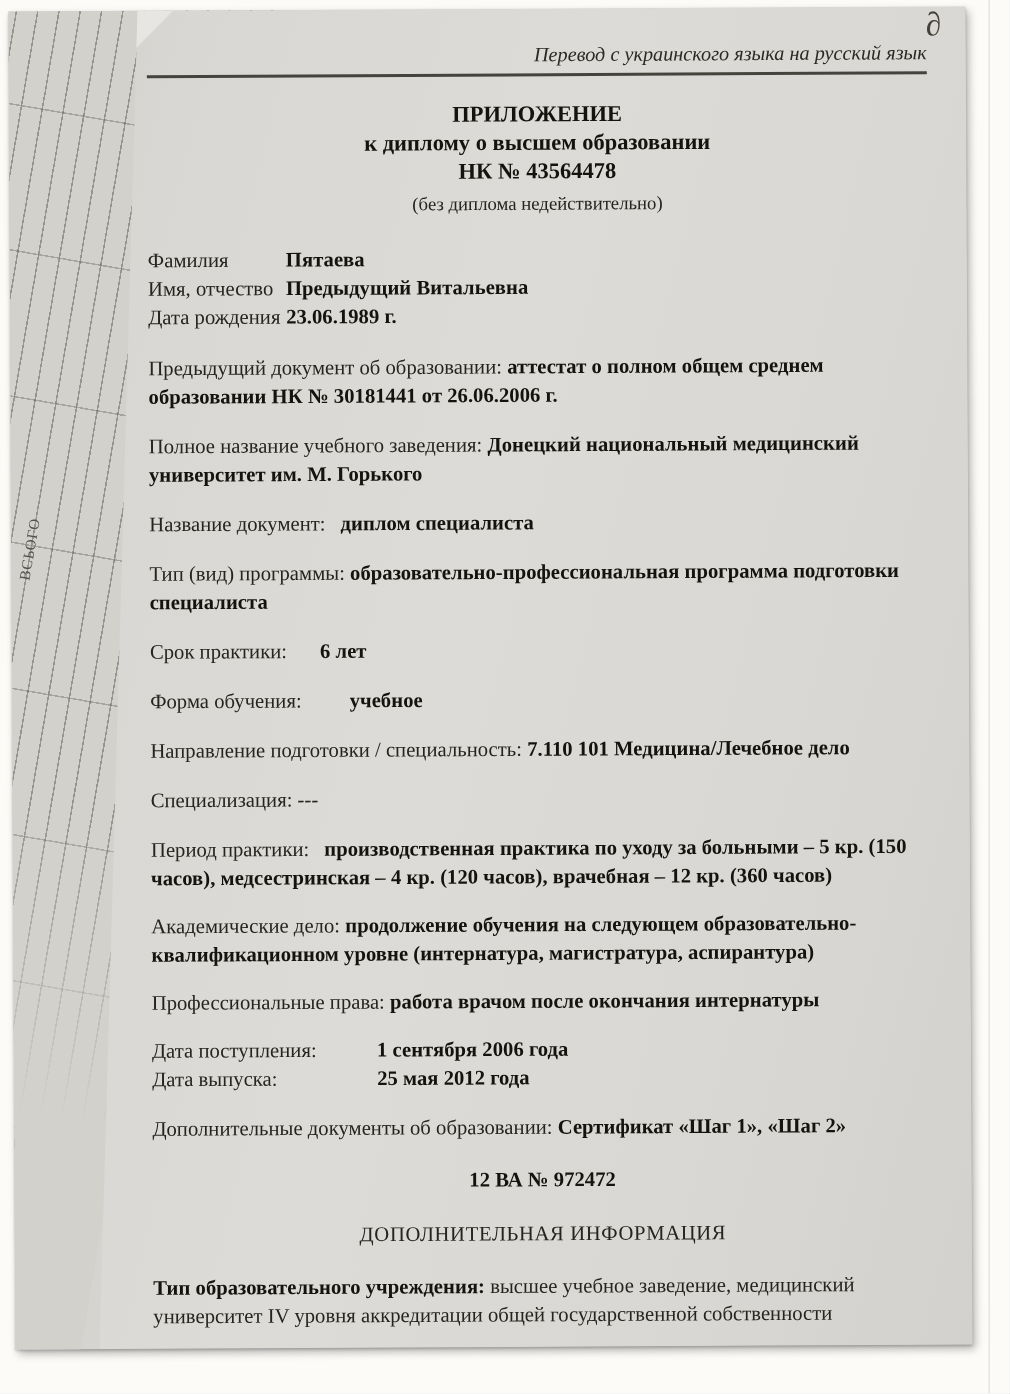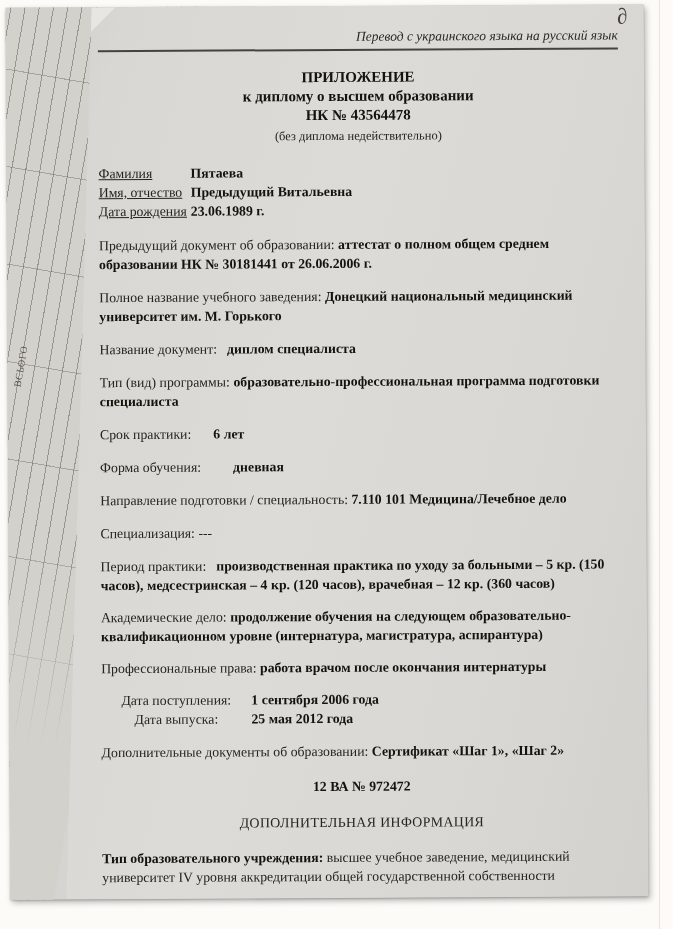--- a/index.html
+++ b/index.html
@@ -66,22 +66,22 @@
   .trans-note{
     padding-top:21px;text-align:right;
     font-style:italic;font-size:13.5px;color:#2b2923;
   }
   .rule{border-bottom:2px solid #45433d;margin-top:3px;}
   .title-block{text-align:center;margin-top:17px;font-weight:bold;font-size:15px;line-height:19px;color:#15130d;}
   .title-sub{font-weight:normal;font-size:12.5px;color:#26241e;margin-top:2px;}
   .para{margin-top:12px;}
   .para.tight{margin-top:0;}
   .person{margin-top:17px;}
-  .lbl-90{display:inline-block;width:92px;text-decoration:underline;}
-  .lbl-150{display:inline-block;width:150px;text-align:center;}
+  .lbl-90{display:inline-block;width:92px;}
+  .lbl-150{display:inline-block;width:150px;}
   .gap-sm{display:inline-block;width:10px;}
   .gap-md{display:inline-block;width:22px;}
   .gap-lg{display:inline-block;width:32px;}
   .centered{text-align:center;}
   .serial{margin-top:16px;font-weight:bold;color:#15130d;}
   .addl-heading{margin-top:17px;letter-spacing:.4px;}
 </style>
 </head>
 <body>
 
@@ -129,21 +129,21 @@
       <div class="para" style="margin-top:14px;">
         <span>Тип (вид) программы:</span>
         <b>образовательно-профессиональная программа подготовки специалиста</b>
       </div>
 
       <div class="para" style="margin-top:14px;">
         <span>Срок практики:</span><span class="gap-md"></span><b>6 лет</b>
       </div>
 
       <div class="para" style="margin-top:14px;">
-        <span>Форма обучения:</span><span class="gap-lg"></span><b>дневная</b>
+        <span>Форма обучения:</span><span class="gap-lg"></span><b>учебное</b>
       </div>
 
       <div class="para" style="margin-top:14px;">
         <span>Направление подготовки / специальность:</span>
         <b>7.110 101 Медицина/Лечебное дело</b>
       </div>
 
       <div class="para" style="margin-top:14px;">
         <span>Специализация:</span>
         <span>---</span>

